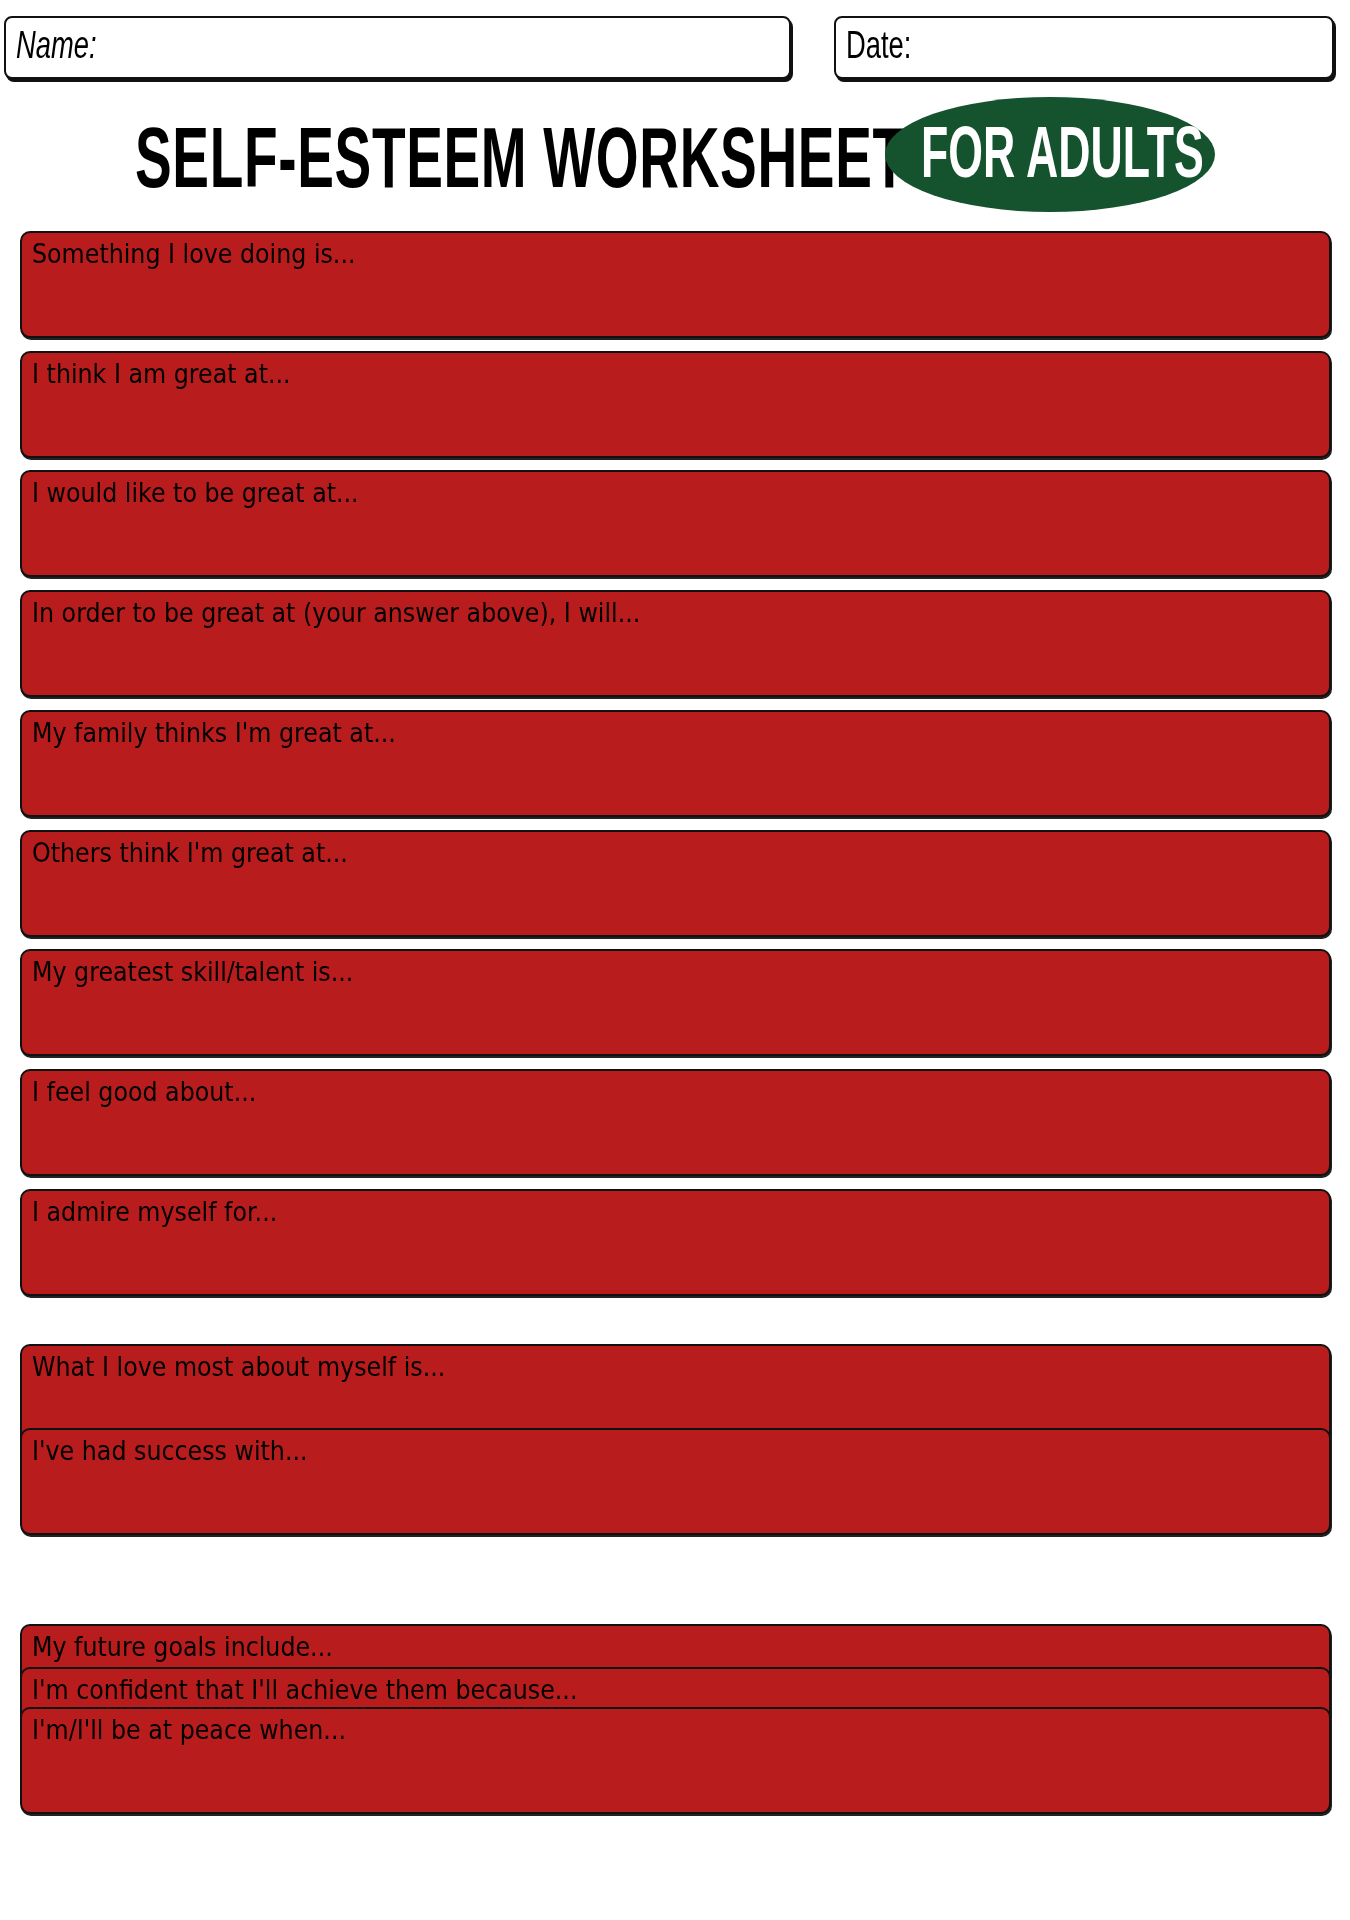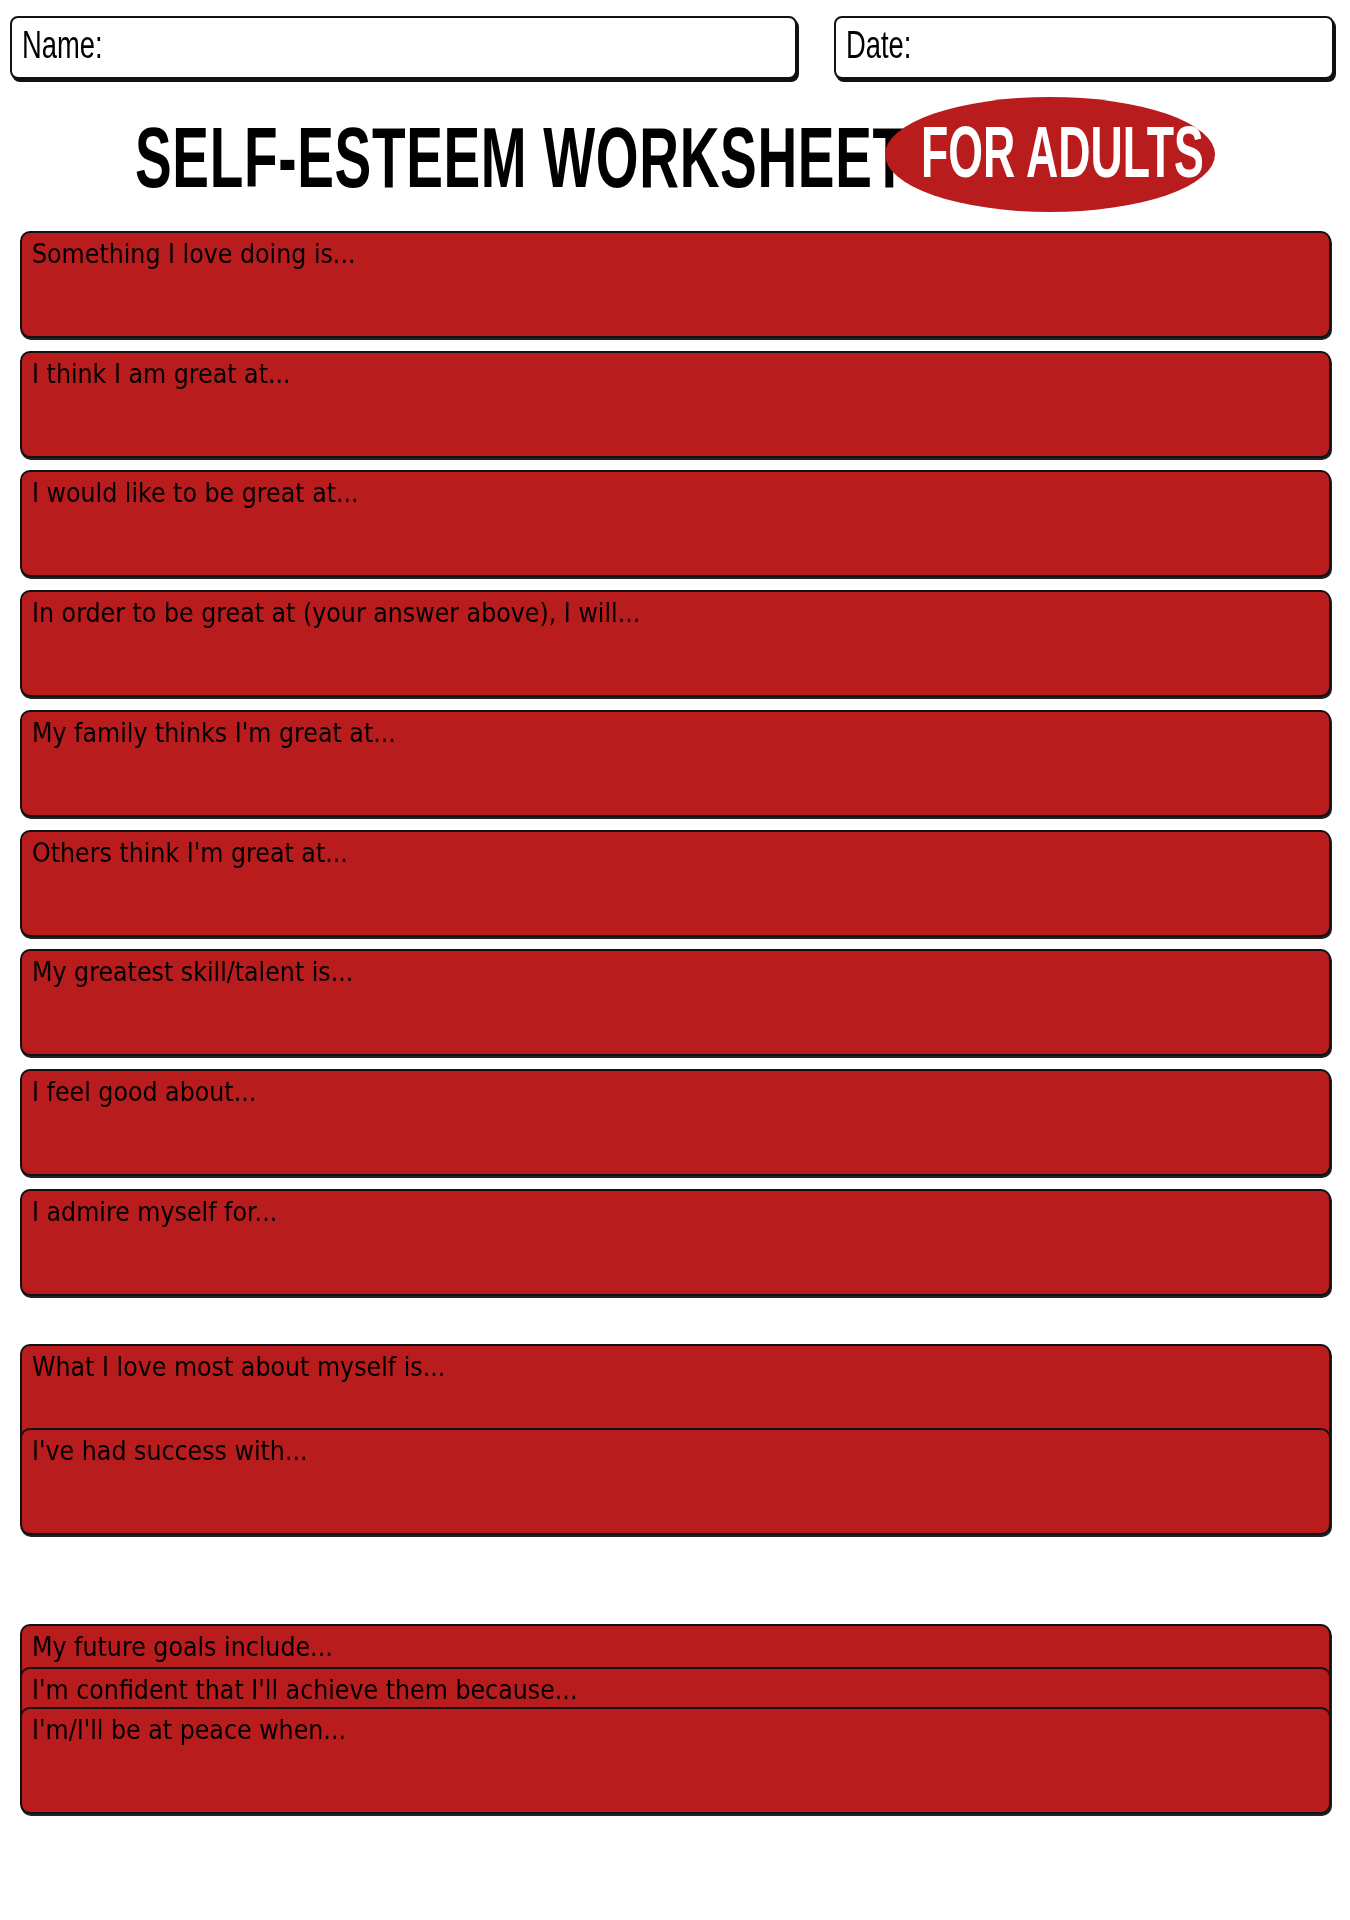--- a/index.html
+++ b/index.html
@@ -7,31 +7,31 @@
   .field {
     position:absolute; top:16px; height:63px;
     border:2px solid #111; border-radius:8px; box-sizing:border-box;
     box-shadow:2px 3px 0 #111; background:#fff;
   }
   .field .lbl {
     position:absolute; left:10px; top:6px;
     font-family:"Liberation Sans", sans-serif; font-size:38px;
     transform:scaleX(0.72); transform-origin:left center; letter-spacing:0px;
   }
-  #name-field { left:10px; width:787px; }
+  #name-field { left:4px; width:787px;font-style:italic; }
   #date-field { left:834px; width:500px; }
 
   .title {
     position:absolute; left:135px; top:108px;
     font-family:"Liberation Sans", sans-serif; font-weight:bold; font-size:86px;
     transform:scaleX(0.64); transform-origin:left top; white-space:nowrap; letter-spacing:1px;
   }
   .badge {
     position:absolute; left:885px; top:97px; width:330px; height:115px;
-    background:#b91c1c; border-radius:50%;
+    background:#14532d; border-radius:50%;
   }
   .badge span {
     position:absolute; left:36px; top:14px;
     font-family:"Liberation Sans", sans-serif; font-weight:bold; font-size:72px; color:#fff;
     transform:scaleX(0.62); transform-origin:left top; white-space:nowrap;
   }
 
   .prompt {
     position:absolute; left:20px; width:1311px; height:107px;
     border:2px solid #111; border-radius:10px; box-sizing:border-box;

